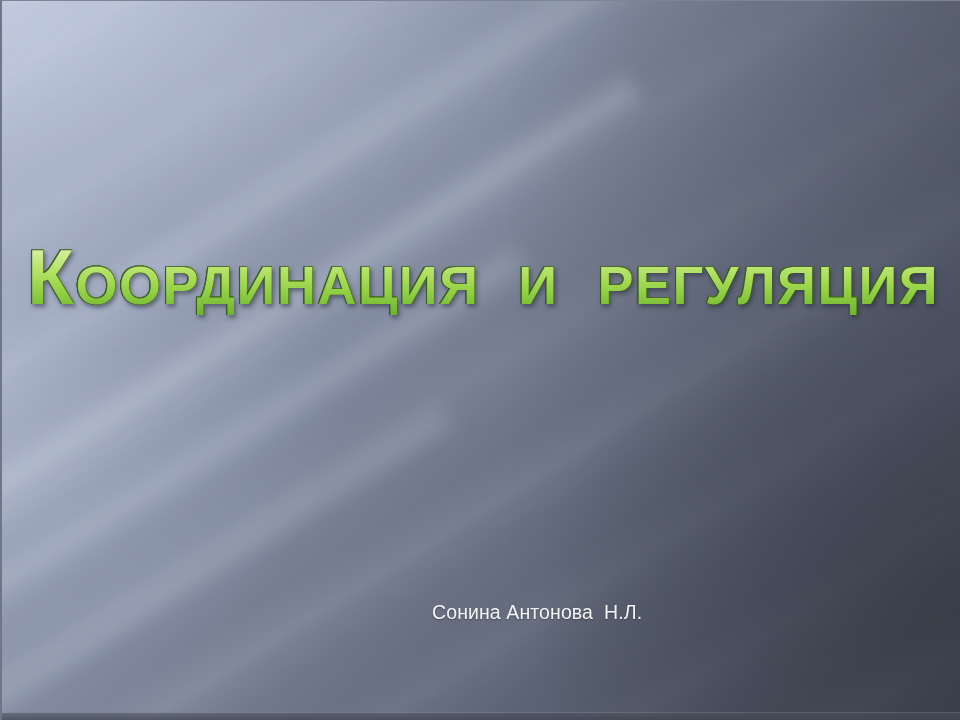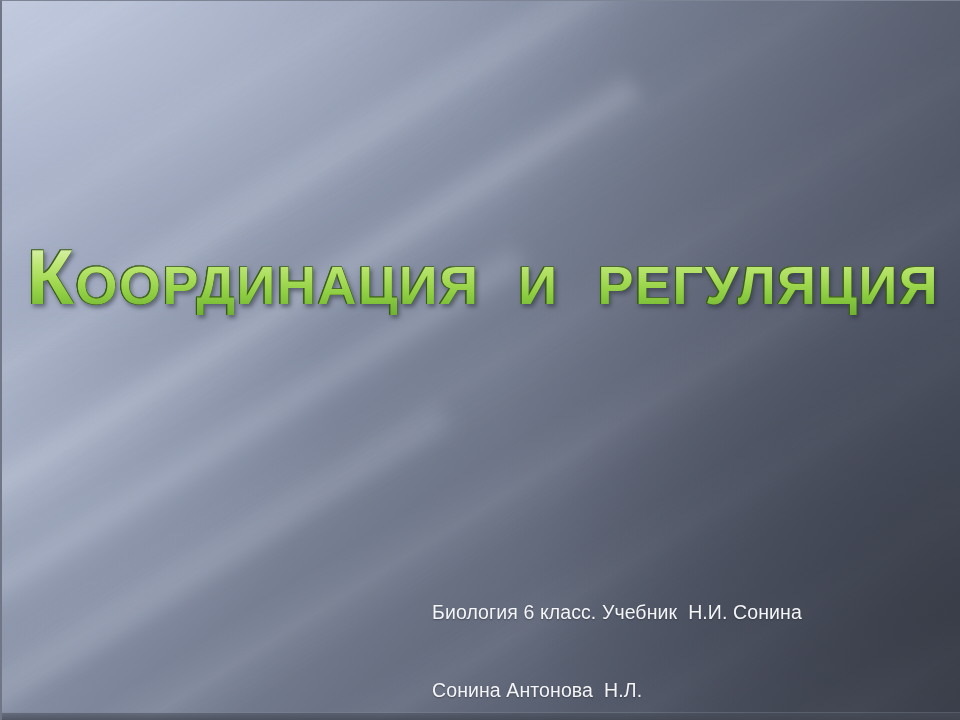--- a/index.html
+++ b/index.html
@@ -236,17 +236,16 @@
   <div class="bg-beam b4"></div>
   <div class="bg-shade"></div>
   <div class="bg-bottomline"></div>
   <div class="bg-bottomedge"></div>
 
   <div id="title-wrap">
     <div id="title">Координация и регуляция</div>
   </div>
 
   <div id="subtitle">
-    <span class="sub-line">Биология 6 класс. Учебник  Н.И. Сонина</span>
     <span class="sub-line">Сонина Антонова  Н.Л.</span>
   </div>
 
 </div>
 
 </body></html>

